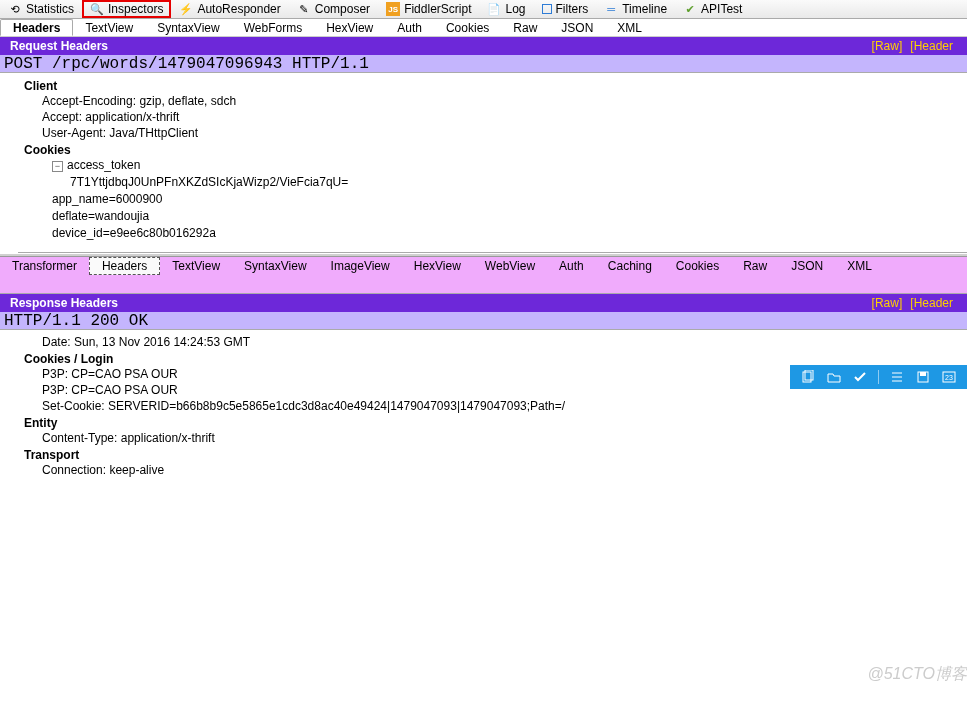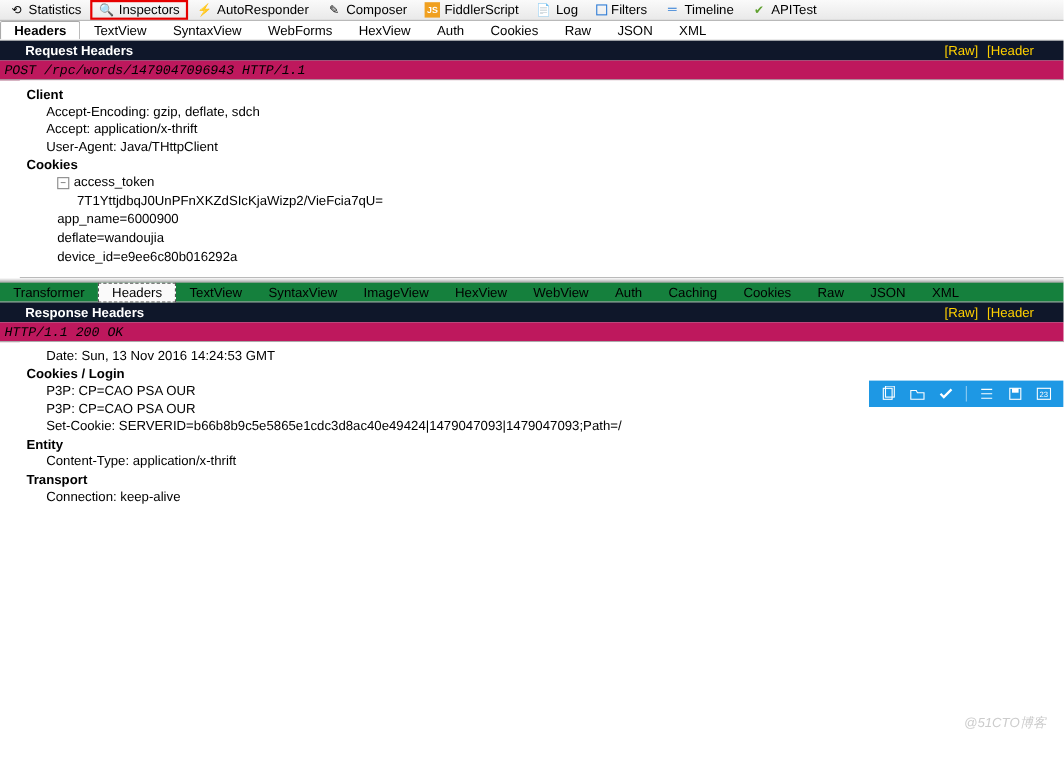--- a/index.html
+++ b/index.html
@@ -8,46 +8,46 @@
 
   .main-tabs { display: flex; align-items: center; height: 19px; border-bottom: 1px solid #aaa; background: linear-gradient(#fafafa,#e9e9e9); }
   .main-tab { display: flex; align-items: center; padding: 0 8px; height: 18px; gap: 4px; cursor: pointer; }
   .main-tab .ico { width: 14px; height: 14px; display: inline-flex; align-items: center; justify-content: center; font-size: 11px; }
   .main-tab.highlighted { outline: 2px solid #e60000; outline-offset: -2px; }
 
   .sub-tabs { display: flex; align-items: center; height: 18px; background: #fff; border-bottom: 1px solid #ccc; }
   .sub-tab { padding: 1px 12px; height: 17px; display: inline-flex; align-items: center; cursor: pointer; }
   .sub-tab.active { background: #fff; border: 1px solid #aaa; border-top: 1px solid #aaa; border-bottom: 1px solid #fff; border-radius: 2px 2px 0 0; font-weight: bold; }
 
-  .section-bar { height: 18px; line-height: 18px; background: #0f172a; color: #fff; font-weight: bold; padding: 0 23px; display: flex; align-items: center; }
+  .section-bar { height: 18px; line-height: 18px; background: #6d28d9; color: #fff; font-weight: bold; padding: 0 10px; display: flex; align-items: center; }
   .section-bar .sp { flex: 1; }
   .section-link { color: #ffd000; font-weight: normal; padding: 0 4px; }
 
-  .raw-line { font-family: "Lucida Console","Courier New",monospace; font-size: 12px; background: #be185d; border-bottom: 1px solid #aaa; padding: 1px 4px; height: 18px; line-height: 16px; font-style: italic; }
+  .raw-line { font-family: "Lucida Console","Courier New",monospace; font-size: 16px; background: #c4b5fd; border-bottom: 1px solid #aaa; padding: 1px 4px; height: 18px; line-height: 16px; }
 
   .tree-pane { background: #fff; padding: 4px 6px; overflow: hidden; margin-left: 18px; }
   .tree-pane.req { height: 180px; border-bottom: 1px solid #aaa; }
   .tree-pane.res { height: 365px; position: relative; }
   .cat { font-weight: bold; margin-top: 2px; }
   .leaf { padding-left: 18px; line-height: 16px; }
   .exp { display: inline-block; width: 11px; height: 11px; border: 1px solid #888; text-align: center; line-height: 9px; font-size: 9px; margin-right: 4px; color: #555; }
   .node { padding-left: 14px; line-height: 17px; }
   .node2 { padding-left: 28px; line-height: 17px; }
   .node3 { padding-left: 46px; line-height: 17px; }
 
   .splitter { height: 4px; background: #d0d0d0; border-top: 1px solid #fff; border-bottom: 1px solid #999; }
 
-  .res-tabs { display: flex; align-items: flex-start; height: 18px; background: #15803d; border-bottom: 1px solid #aaa; }
+  .res-tabs { display: flex; align-items: flex-start; height: 37px; background: #f0abfc; border-bottom: 1px solid #aaa; }
   .res-tab { padding: 1px 12px; height: 18px; display: inline-flex; align-items: center; cursor: pointer; }
   .res-tab.active { background: #fafafa; border: 1px dashed #555; font-weight: normal; }
 
   .float-toolbar { position: absolute; right: 0; top: 35px; height: 24px; background: #1e98e4; display: flex; align-items: center; gap: 10px; padding: 0 10px; color: #fff; }
   .float-toolbar .tico { width: 16px; height: 16px; display: inline-flex; align-items: center; justify-content: center; }
 
-  .watermark { position: absolute; right: 16px; bottom: 10px; color: #ccc; font-size: 12px; font-style: italic; }
+  .watermark { position: absolute; right: 0; bottom: 10px; color: #ccc; font-size: 16px; font-style: italic; }
 </style>
 </head>
 <body>
 
 <div class="main-tabs">
   <div class="main-tab">
       <span class="ico">⟲</span>
       <span>Statistics</span>
     </div>
   <div class="main-tab highlighted">

